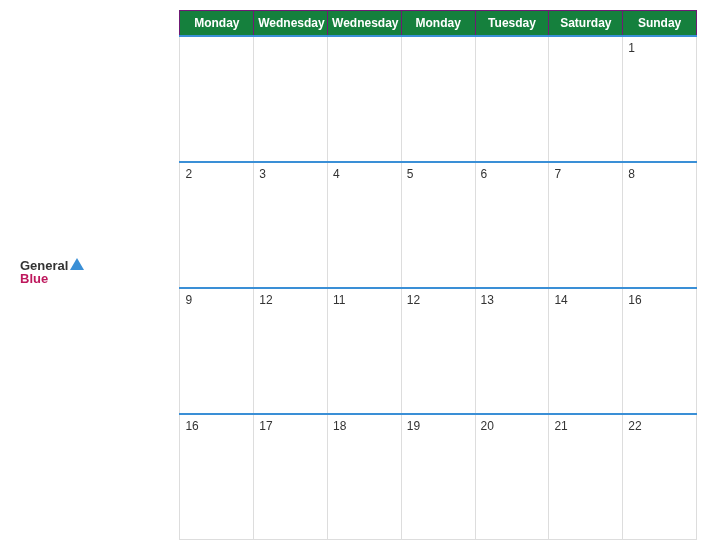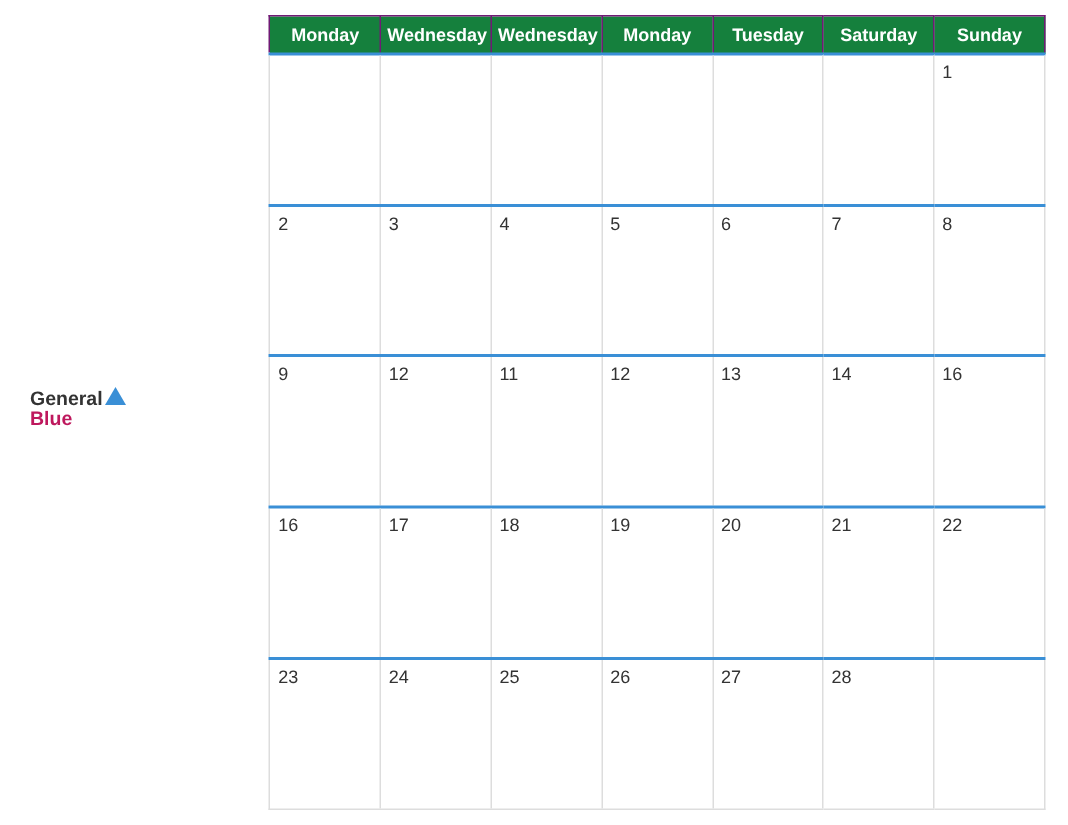--- a/index.html
+++ b/index.html
@@ -168,24 +168,15 @@
         </tr>
         <tr>
           <td><span class="day-num">16</span></td>
           <td><span class="day-num">17</span></td>
           <td><span class="day-num">18</span></td>
           <td><span class="day-num">19</span></td>
           <td><span class="day-num">20</span></td>
           <td><span class="day-num">21</span></td>
           <td><span class="day-num">22</span></td>
         </tr>
-        <tr>
-          <td><span class="day-num">23</span></td>
-          <td><span class="day-num">24</span></td>
-          <td><span class="day-num">25</span></td>
-          <td><span class="day-num">26</span></td>
-          <td><span class="day-num">27</span></td>
-          <td><span class="day-num">28</span></td>
-          <td class="empty-cell"></td>
-        </tr>
       </tbody>
   </table>
 </div>
 
 </body></html>

